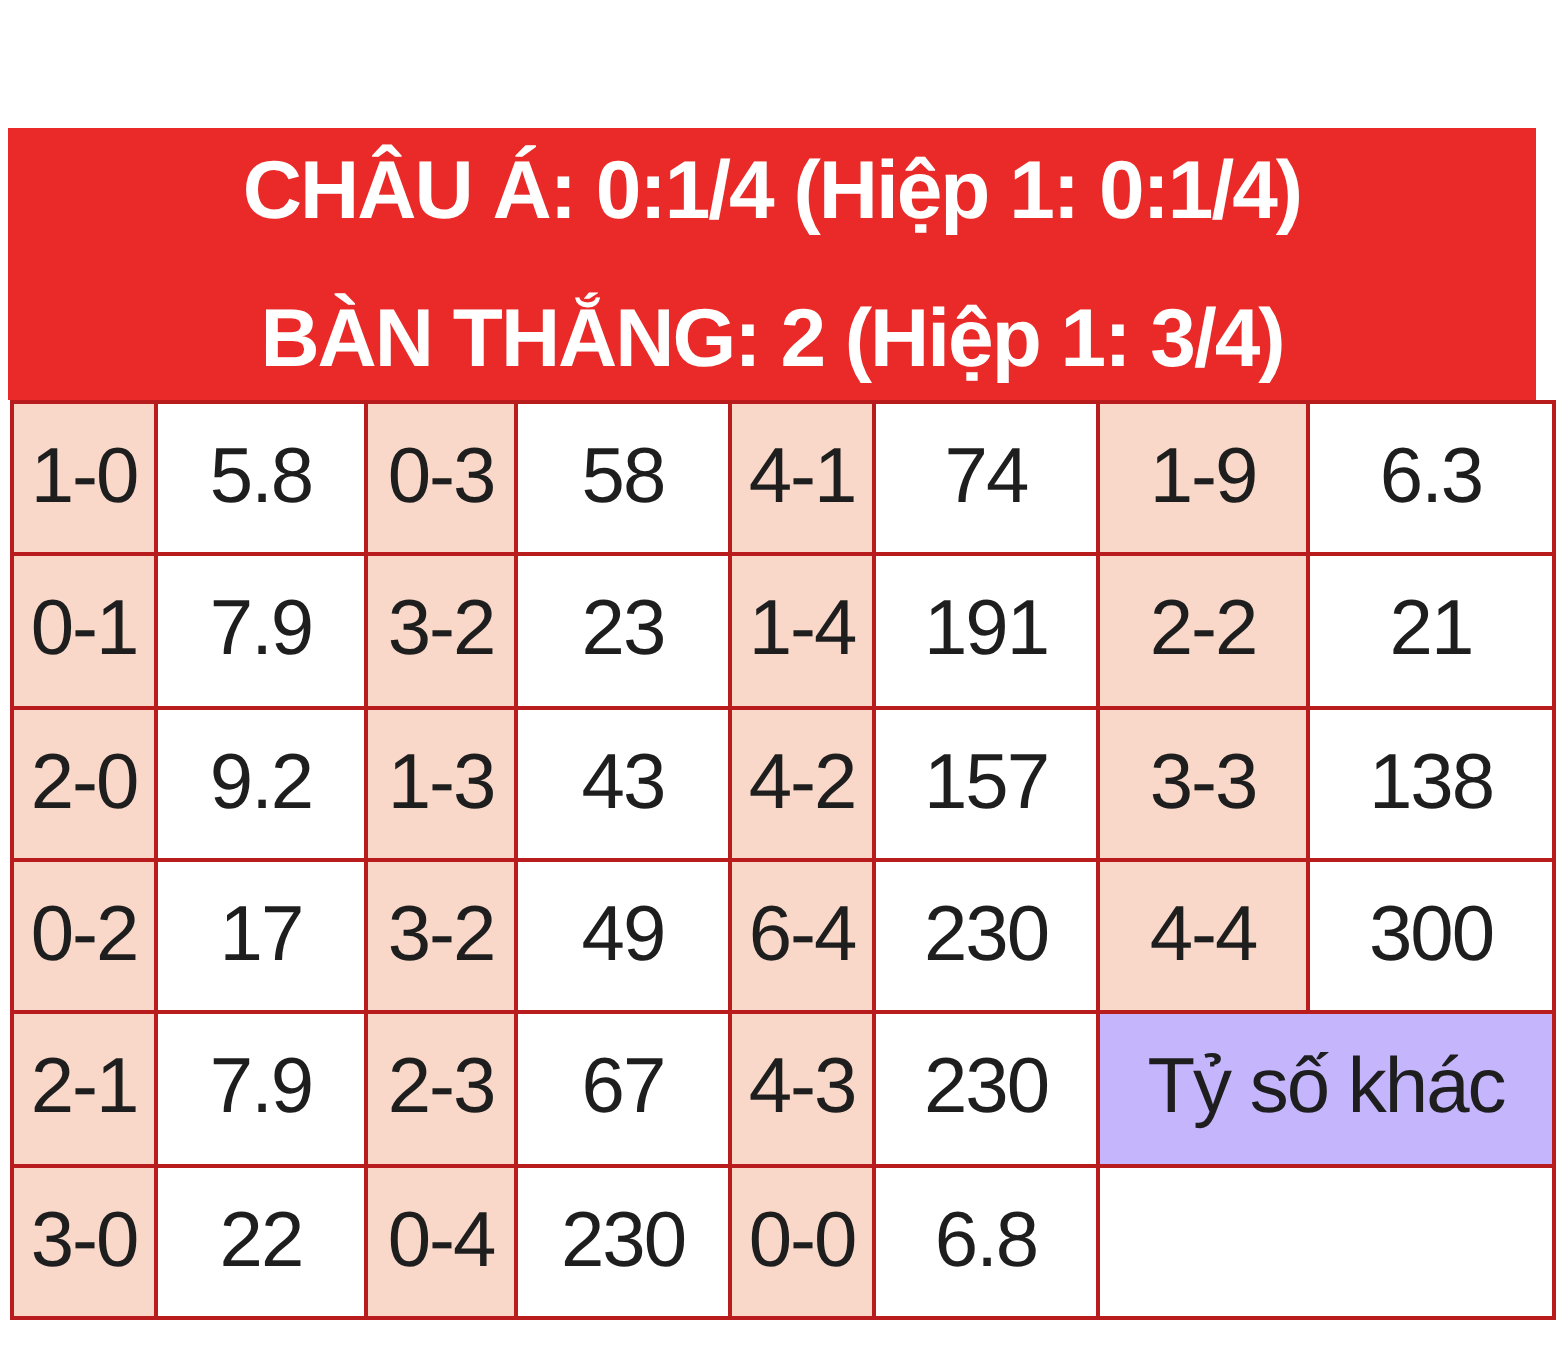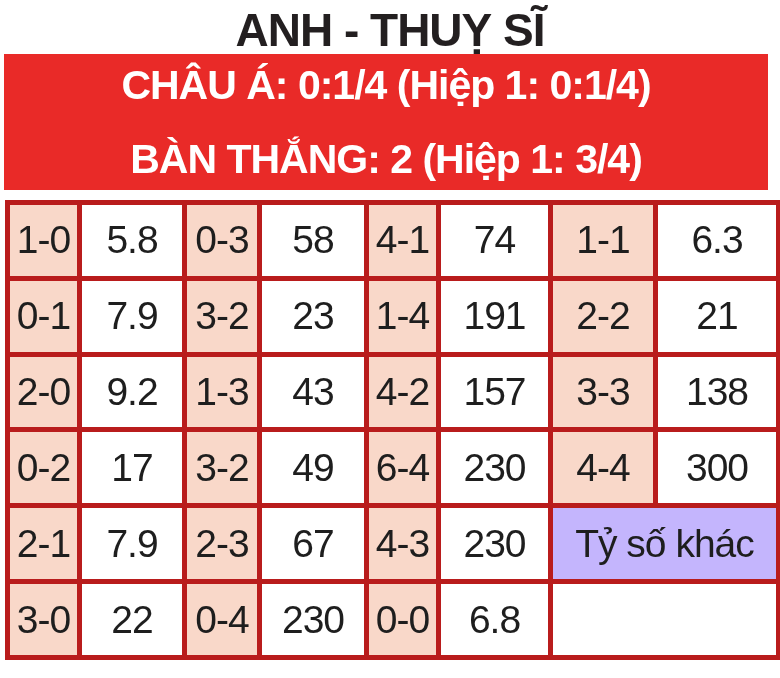--- a/index.html
+++ b/index.html
@@ -14,54 +14,53 @@
 
   .title {
     position: absolute; top: 2px; left: 0; width: 100%;
     margin: 0; text-align: center;
     font-size: 46px; font-weight: 700; letter-spacing: -1px;
     color: #231f20; line-height: 56px;
     white-space: nowrap;
   }
 
   .banner {
-    position: absolute; left: 4px; top: 54px;
+    position: absolute; left: 4px; top: 64px;
     width: 764px; height: 136px;
     background: #e92a28;
     display: flex; flex-direction: column;
     justify-content: center; align-items: center; gap: 12px;
   }
   .banner-line {
     color: #ffffff; font-size: 41px; font-weight: 700;
     letter-spacing: -1px; line-height: 62px; white-space: nowrap;
   }
 
   table.odds-table {
     position: absolute; left: 5px; top: 200px;
     width: 771px; height: 460px;
     border-collapse: collapse; table-layout: fixed;
   }
   .odds-table td {
-    border: 5px solid #b91c1c;
+    border: 2px solid #b91c1c;
     text-align: center; vertical-align: middle;
     font-size: 39px; font-weight: 400; letter-spacing: -1px;
     color: #1e1e1e; padding: 0;
     overflow: hidden; white-space: nowrap;
   }
   .odds-table tr { height: 65px; }
   td.score  { background: #f9d8c9; }
   td.odds   { background: #ffffff; }
   td.other-label { background: #c4b5fd; }
 </style>
 </head>
 <body>
 
 <div class="page">
 
-  <h1 class="title">ANH - THUỴ SĨ</h1>
 
   <div class="banner">
     <div class="banner-line">CHÂU Á: 0:1/4 (Hiệp 1: 0:1/4)</div>
     <div class="banner-line">BÀN THẮNG: 2 (Hiệp 1: 3/4)</div>
   </div>
 
   <table class="odds-table">
     <colgroup>
       <col style="width:72px">
         <col style="width:105px">
@@ -73,21 +72,21 @@
         <col style="width:123px">
     </colgroup>
     <tbody>
       <tr>
         <td class="score">1-0</td>
         <td class="odds">5.8</td>
         <td class="score">0-3</td>
         <td class="odds">58</td>
         <td class="score">4-1</td>
         <td class="odds">74</td>
-        <td class="score">1-1</td>
+        <td class="score">1-9</td>
         <td class="odds">6.3</td>
       </tr>
       <tr>
         <td class="score">0-1</td>
         <td class="odds">7.9</td>
         <td class="score">3-2</td>
         <td class="odds">23</td>
         <td class="score">1-4</td>
         <td class="odds">191</td>
         <td class="score">2-2</td>

